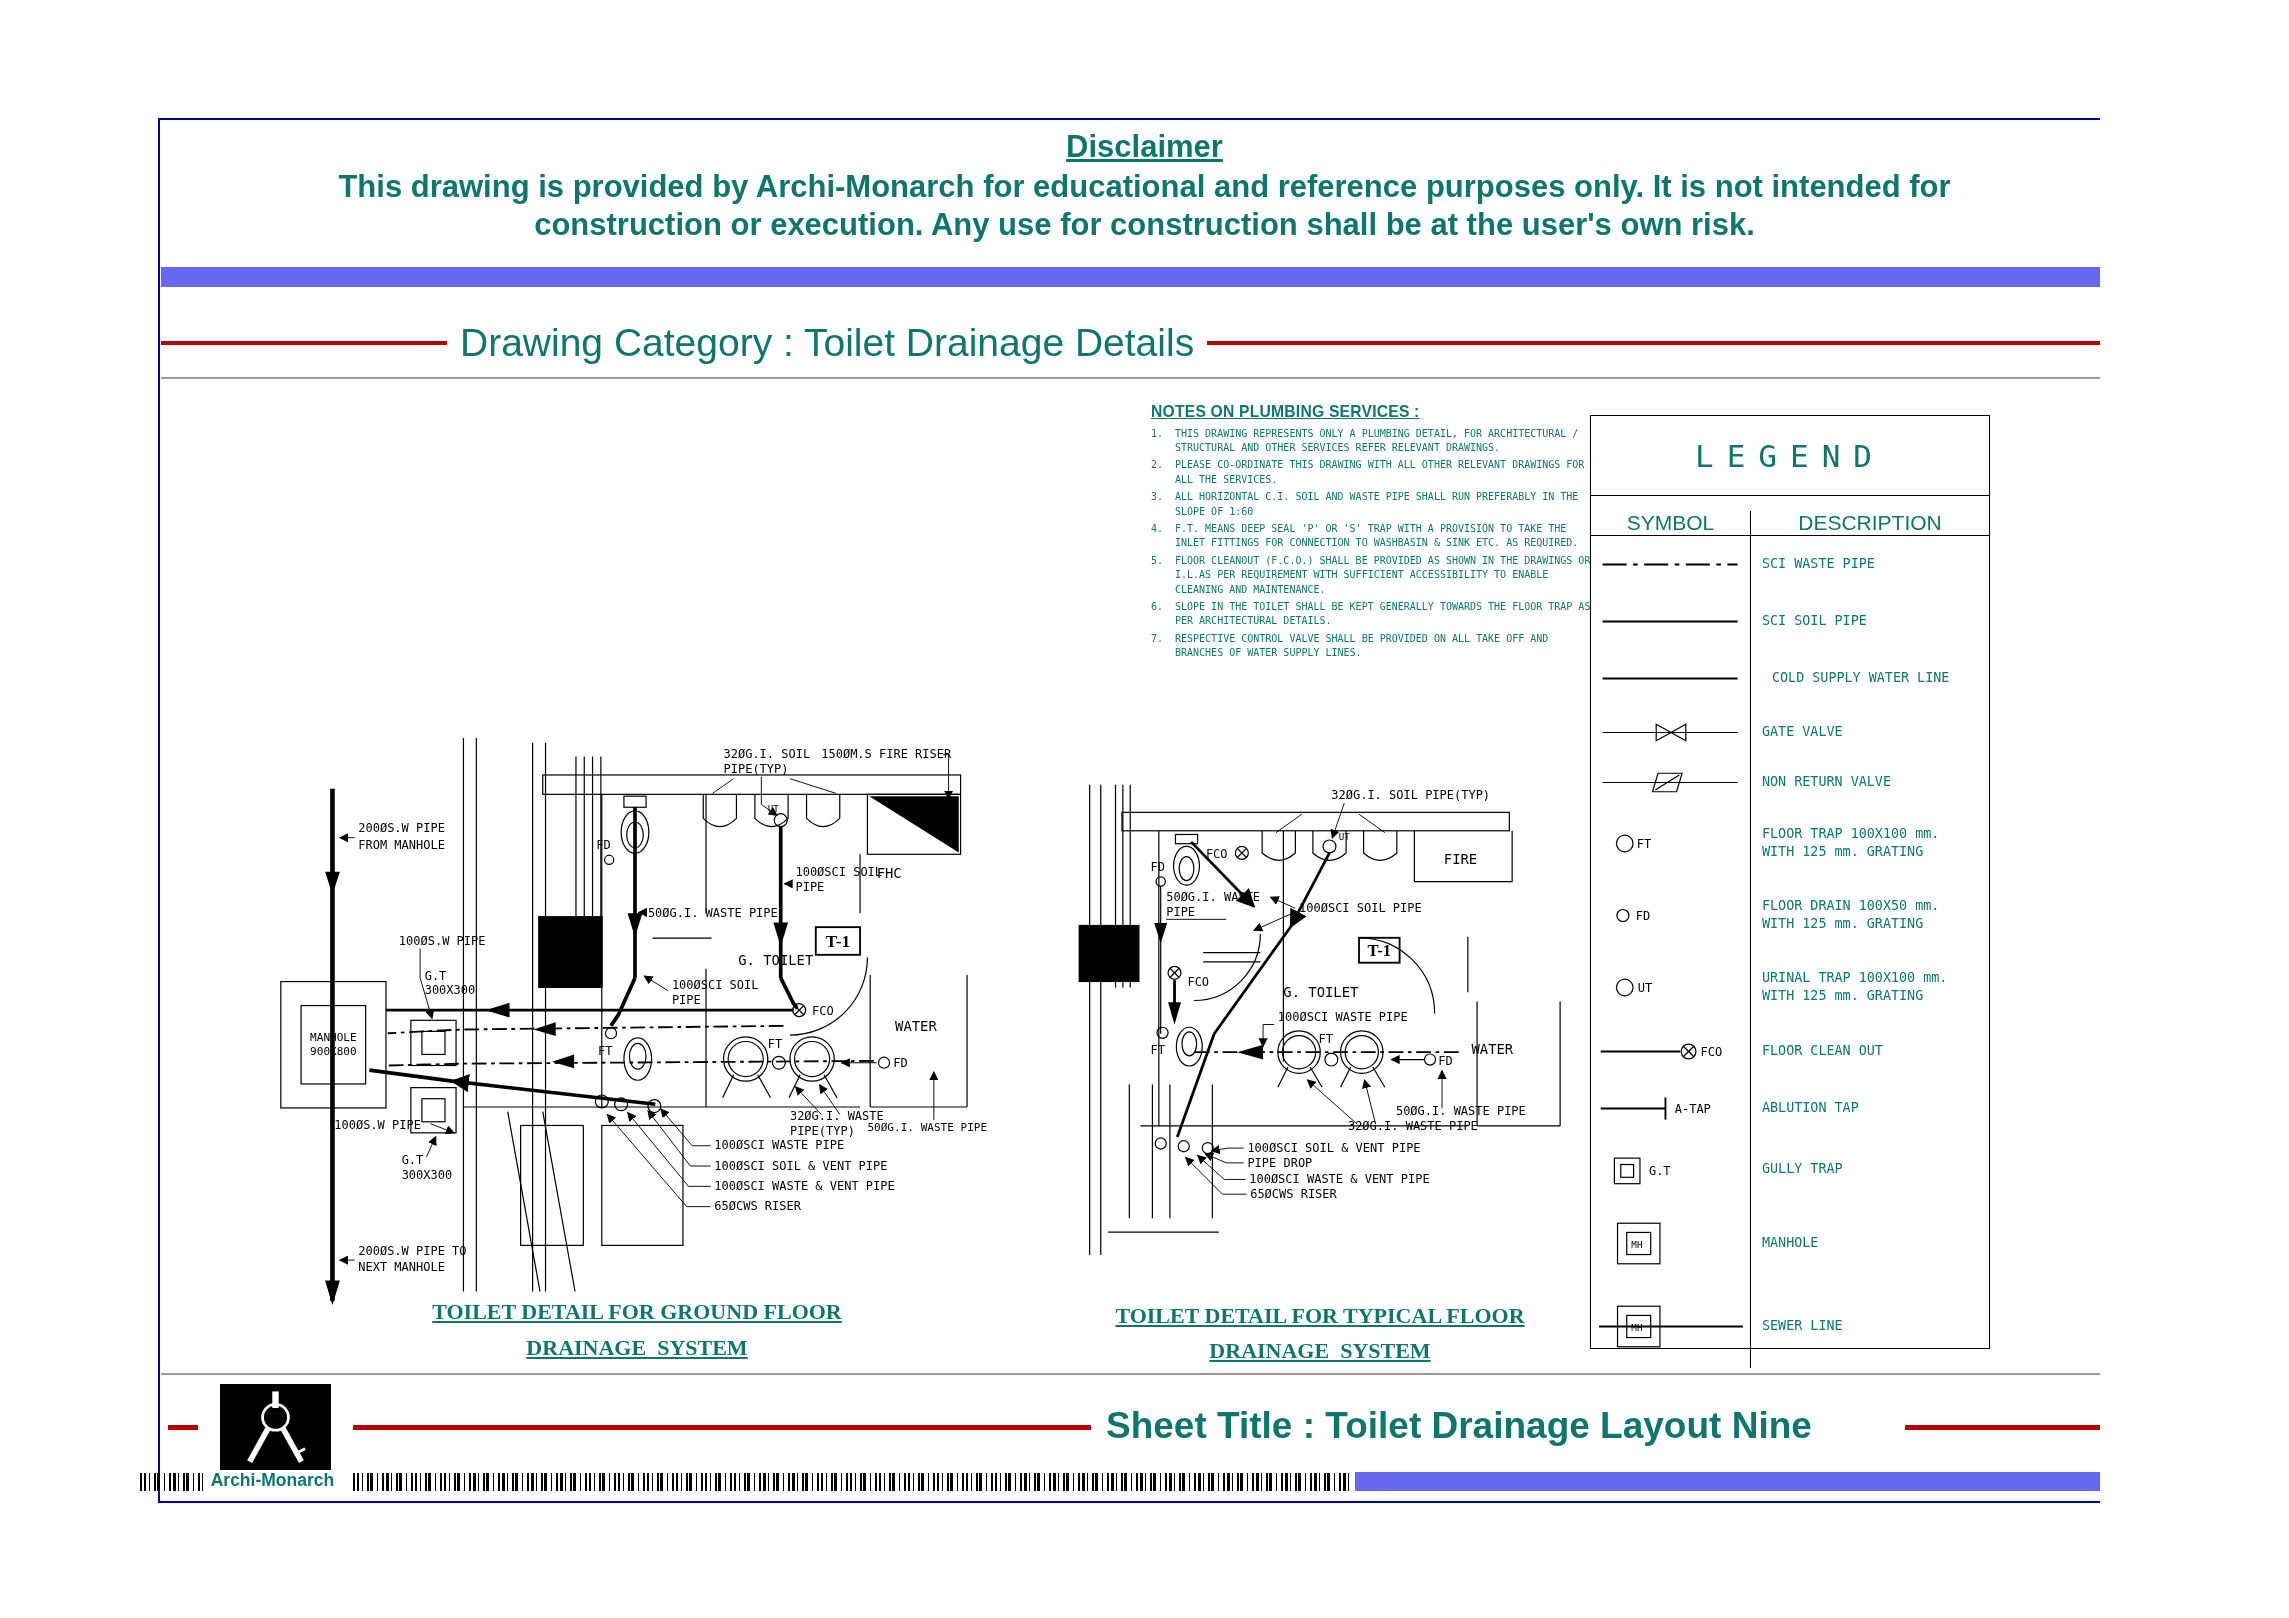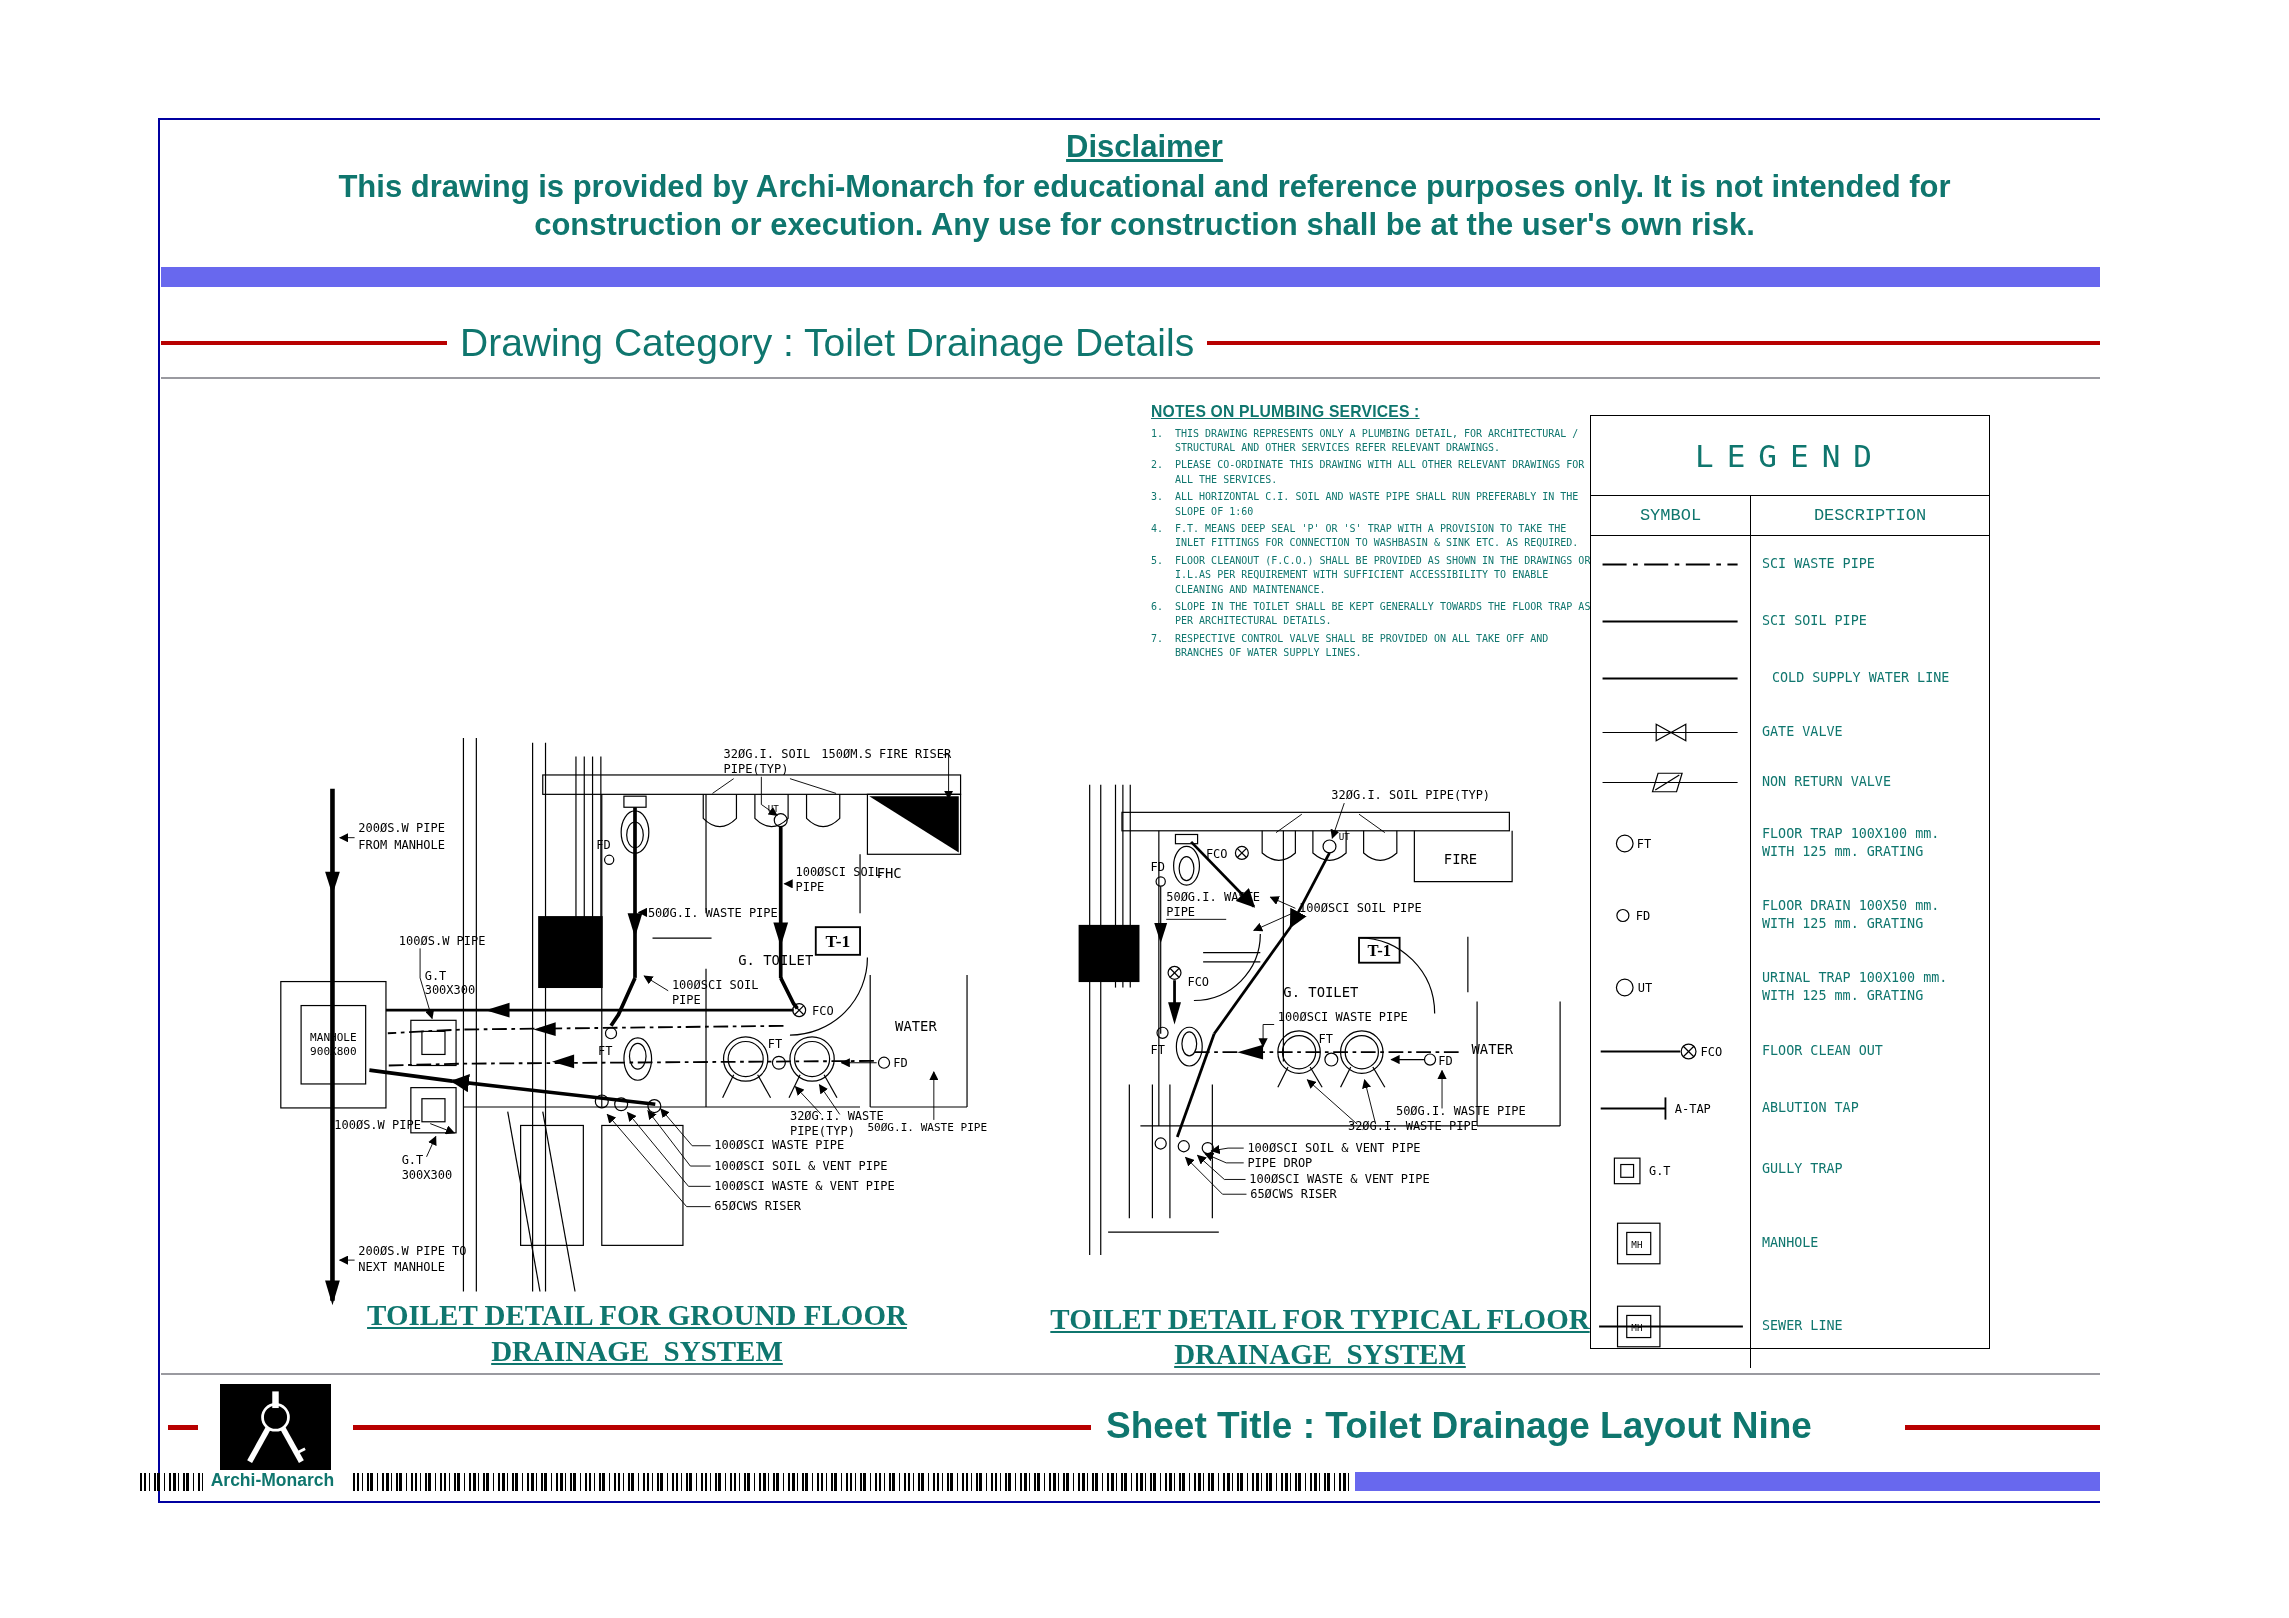--- a/index.html
+++ b/index.html
@@ -17,29 +17,29 @@
   .grayline{background:#9a9aa0;height:1.8px;}
   
   .notes{left:1151px;top:403px;width:441px;}
   .notes h3{margin:0 0 5.5px 0;font-size:15.7px;text-decoration:underline;letter-spacing:0.2px;}
   .note-item{display:flex;font-family:"DejaVu Sans Mono",monospace;font-size:10px;line-height:1.45;margin-bottom:2.8px;}
   .note-item .n{width:24px;flex:none;}
   
   .legend{left:1590px;top:415px;width:400px;height:934px;border:1.8px solid #000;background:#fff;box-sizing:border-box;}
   .legend-title{height:79px;border-bottom:1.8px solid #000;display:flex;align-items:center;justify-content:center;
     font-family:"DejaVu Sans Mono",monospace;font-size:31px;letter-spacing:13px;}
-  .legend-head{height:39px;border-bottom:1.8px solid #000;display:flex;font-family:Liberation Mono, monospace;font-size:17px;}
+  .legend-head{height:39px;border-bottom:1.8px solid #000;display:flex;font-family:Liberation Sans, sans-serif;font-size:21px;align-items:flex-end;}
   .legend-head .c1{width:159px;display:flex;align-items:center;justify-content:center;border-right:1.8px solid #000;}
   .legend-head .c2{flex:1;display:flex;align-items:center;justify-content:center;}
   .lrow{display:flex;font-family:"DejaVu Sans Mono",monospace;}
   .lrow .sym{width:159px;flex:none;border-right:1.8px solid #000;display:flex;align-items:center;justify-content:center;}
   .lrow .des{flex:1;display:flex;align-items:center;padding-left:11px;font-size:13.4px;line-height:1.35;}
   .lrow .des div{max-width:198px;}
   
-  .dwg-title{font-family:"Liberation Serif",serif;font-weight:bold;font-size:29px;text-decoration:underline;white-space:pre;}
+  .dwg-title{font-family:"Liberation Serif",serif;font-weight:bold;font-size:22px;text-decoration:underline;white-space:pre;}
   
   svg text{font-family:"DejaVu Sans Mono",monospace;font-size:13px;fill:#000;}
   svg .big{font-size:15px;}
   svg .sm{font-size:10px;}
   svg .serif{font-family:"Liberation Serif",serif;font-weight:bold;font-size:19px;}
   svg .w1{stroke:#000;stroke-width:1.3;fill:none;}
   svg .w2{stroke:#000;stroke-width:2;fill:none;}
   svg .w3{stroke:#000;stroke-width:3;fill:none;}
   svg .w4{stroke:#000;stroke-width:4;fill:none;}
   svg .w5{stroke:#000;stroke-width:5;fill:none;}

